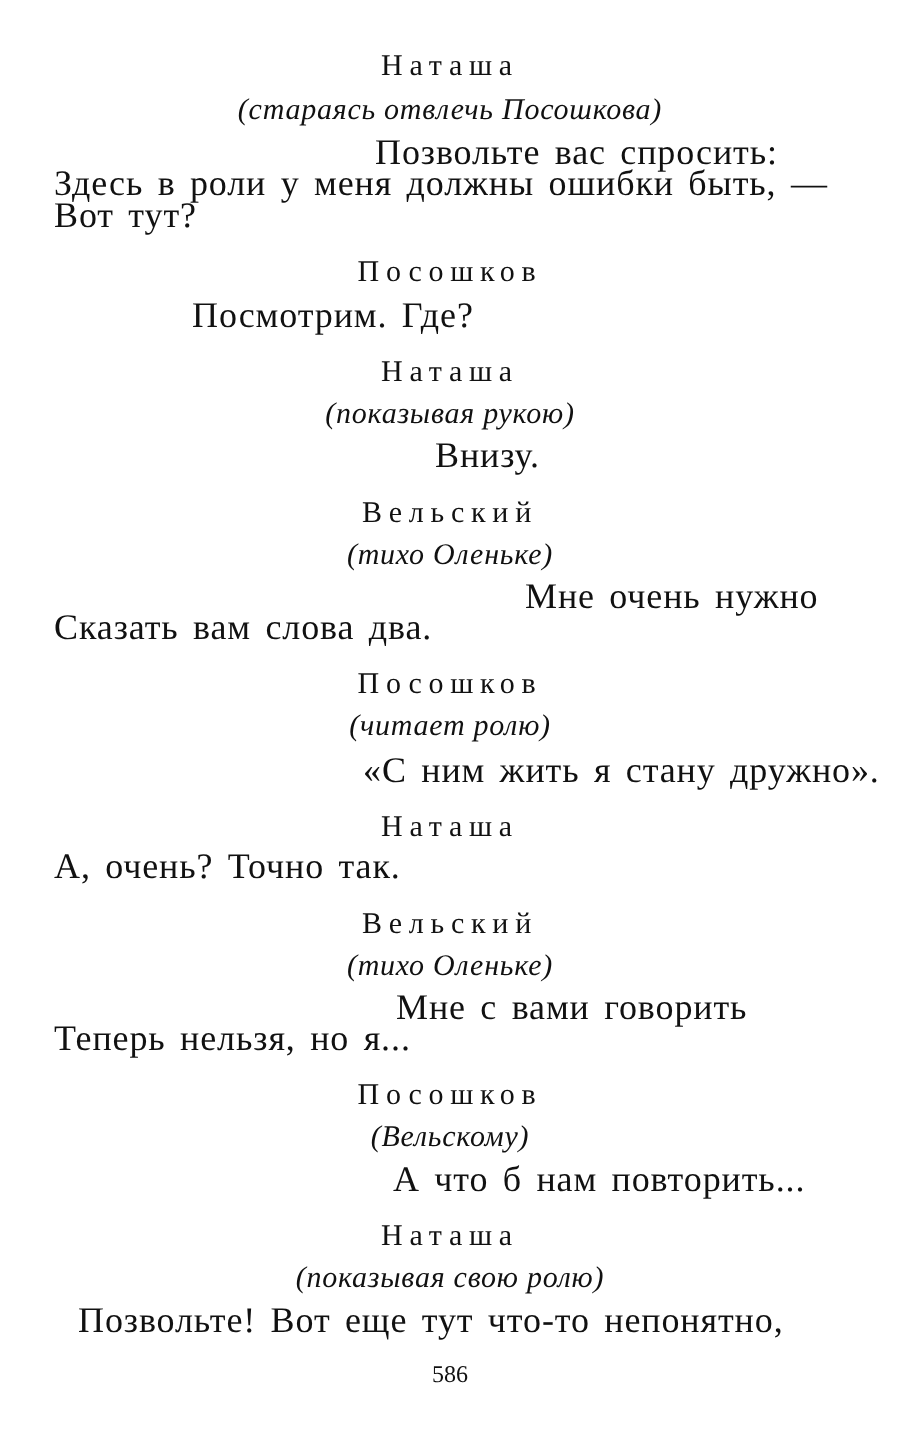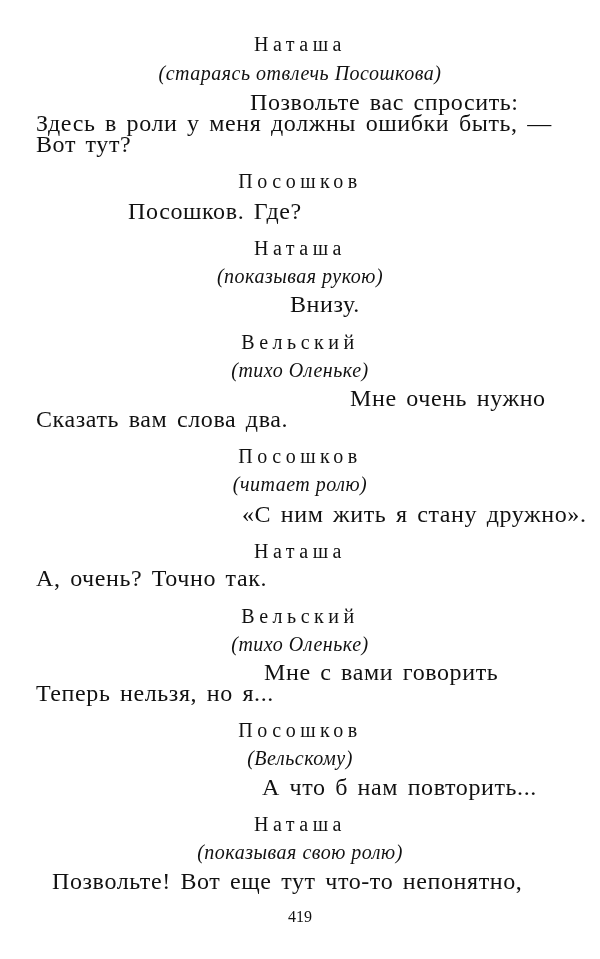--- a/index.html
+++ b/index.html
@@ -51,21 +51,21 @@
 <body>
 
 <div>
   <div class="line speaker center" style="top:32px;">Наташа</div>
   <div class="line stage center" style="top:61px;">(стараясь отвлечь Посошкова)</div>
   <div class="line verse" style="left:250px; top:90px;">Позвольте вас спросить:</div>
   <div class="line verse" style="left:36px; top:111px;">Здесь в роли у меня должны ошибки быть, —</div>
   <div class="line verse" style="left:36px; top:132px;">Вот тут?</div>
 
   <div class="line speaker center" style="top:169px;">Посошков</div>
-  <div class="line verse" style="left:128px; top:199px;">Посошков. Где?</div>
+  <div class="line verse" style="left:128px; top:199px;">Посмотрим. Где?</div>
 
   <div class="line speaker center" style="top:236px;">Наташа</div>
   <div class="line stage center" style="top:264px;">(показывая рукою)</div>
   <div class="line verse" style="left:290px; top:292px;">Внизу.</div>
 
   <div class="line speaker center" style="top:330px;">Вельский</div>
   <div class="line stage center" style="top:358px;">(тихо Оленьке)</div>
   <div class="line verse" style="left:350px; top:386px;">Мне очень нужно</div>
   <div class="line verse" style="left:36px; top:407px;">Сказать вам слова два.</div>
 
@@ -82,14 +82,14 @@
   <div class="line verse" style="left:36px; top:681px;">Теперь нельзя, но я...</div>
 
   <div class="line speaker center" style="top:718px;">Посошков</div>
   <div class="line stage center" style="top:746px;">(Вельскому)</div>
   <div class="line verse" style="left:262px; top:775px;">А что б нам повторить...</div>
 
   <div class="line speaker center" style="top:812px;">Наташа</div>
   <div class="line stage center" style="top:840px;">(показывая свою ролю)</div>
   <div class="line verse" style="left:36px; top:869px;margin-left:16px;">Позвольте! Вот еще тут что-то непонятно,</div>
 
-  <div class="line pagenum" style="top:905px;">419</div>
+  <div class="line pagenum" style="top:905px;">586</div>
 </div>
 
 </body></html>

